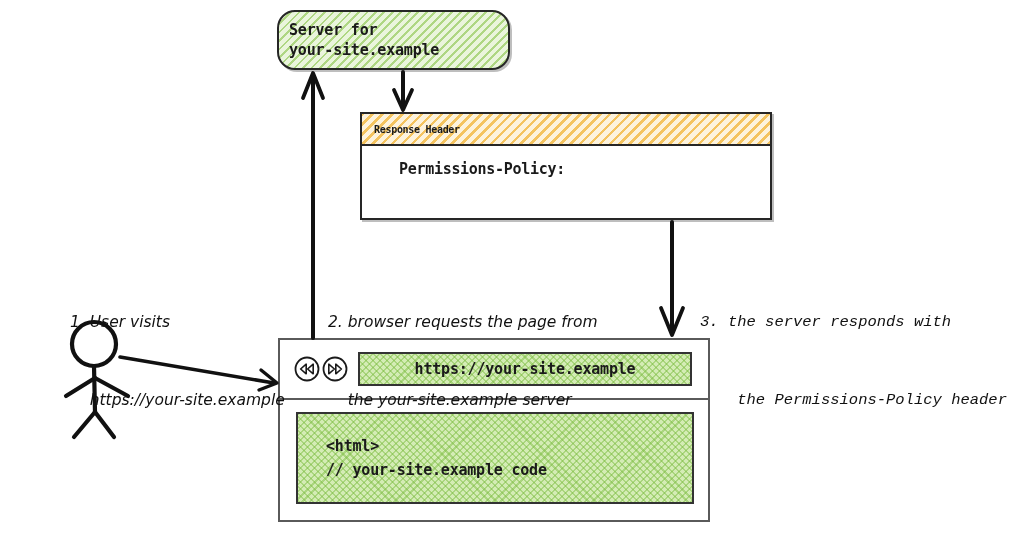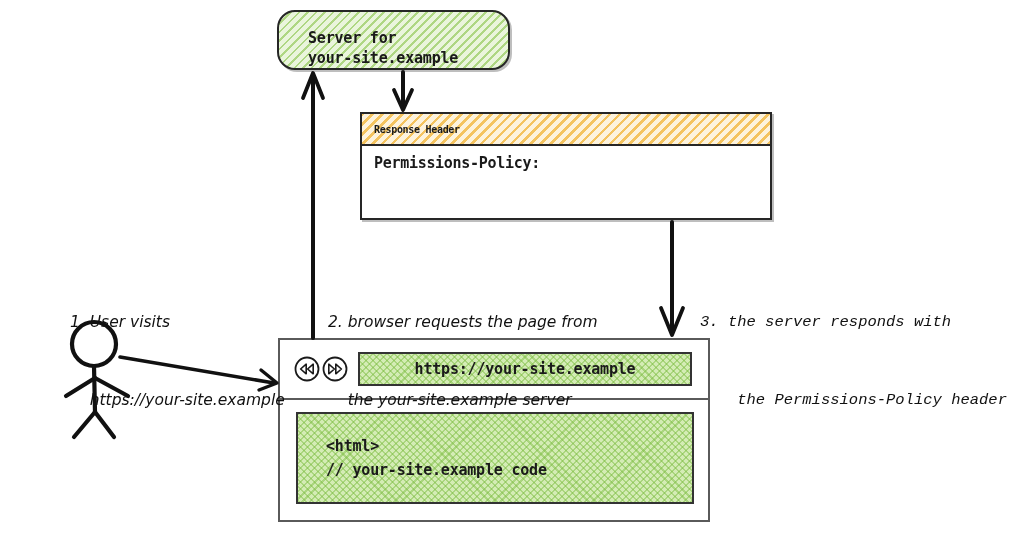--- a/index.html
+++ b/index.html
@@ -31,22 +31,22 @@
     background-color: #eaf5dc;
     background-image: repeating-linear-gradient(
         -45deg,
         rgba(138, 196, 76, 0.62) 0px,
         rgba(138, 196, 76, 0.62) 2px,
         rgba(255, 255, 255, 0) 2px,
         rgba(255, 255, 255, 0) 6px);
     box-shadow: 2px 2px 0 rgba(40,40,40,0.30);
     display: flex;
     flex-direction: column;
-    justify-content: flex-end;
-    padding-left: 29px;
+    justify-content: center;
+    padding-left: 10px;
   }
   .mono {
     font-family: "DejaVu Sans Mono", monospace;
     color: #1a1a1a;
   }
   #server-box .mono {
     font-size: 15px;
     line-height: 20px;
     font-weight: 700;
     letter-spacing: -0.2px;
@@ -78,21 +78,22 @@
     display: flex;
     align-items: center;
     padding-left: 12px;
   }
   #response-title-strip .mono {
     font-size: 10px;
     font-weight: 700;
     letter-spacing: -0.3px;
   }
   #response-body {
-    padding: 4px 0 0 12px;
+    padding: 10px 0 0 12px;
+    margin-left: 25px;
   }
   #response-body .mono {
     font-size: 15px;
     line-height: 27px;
     font-weight: 600;
     letter-spacing: -0.3px;
     white-space: pre;
   }
 
   

